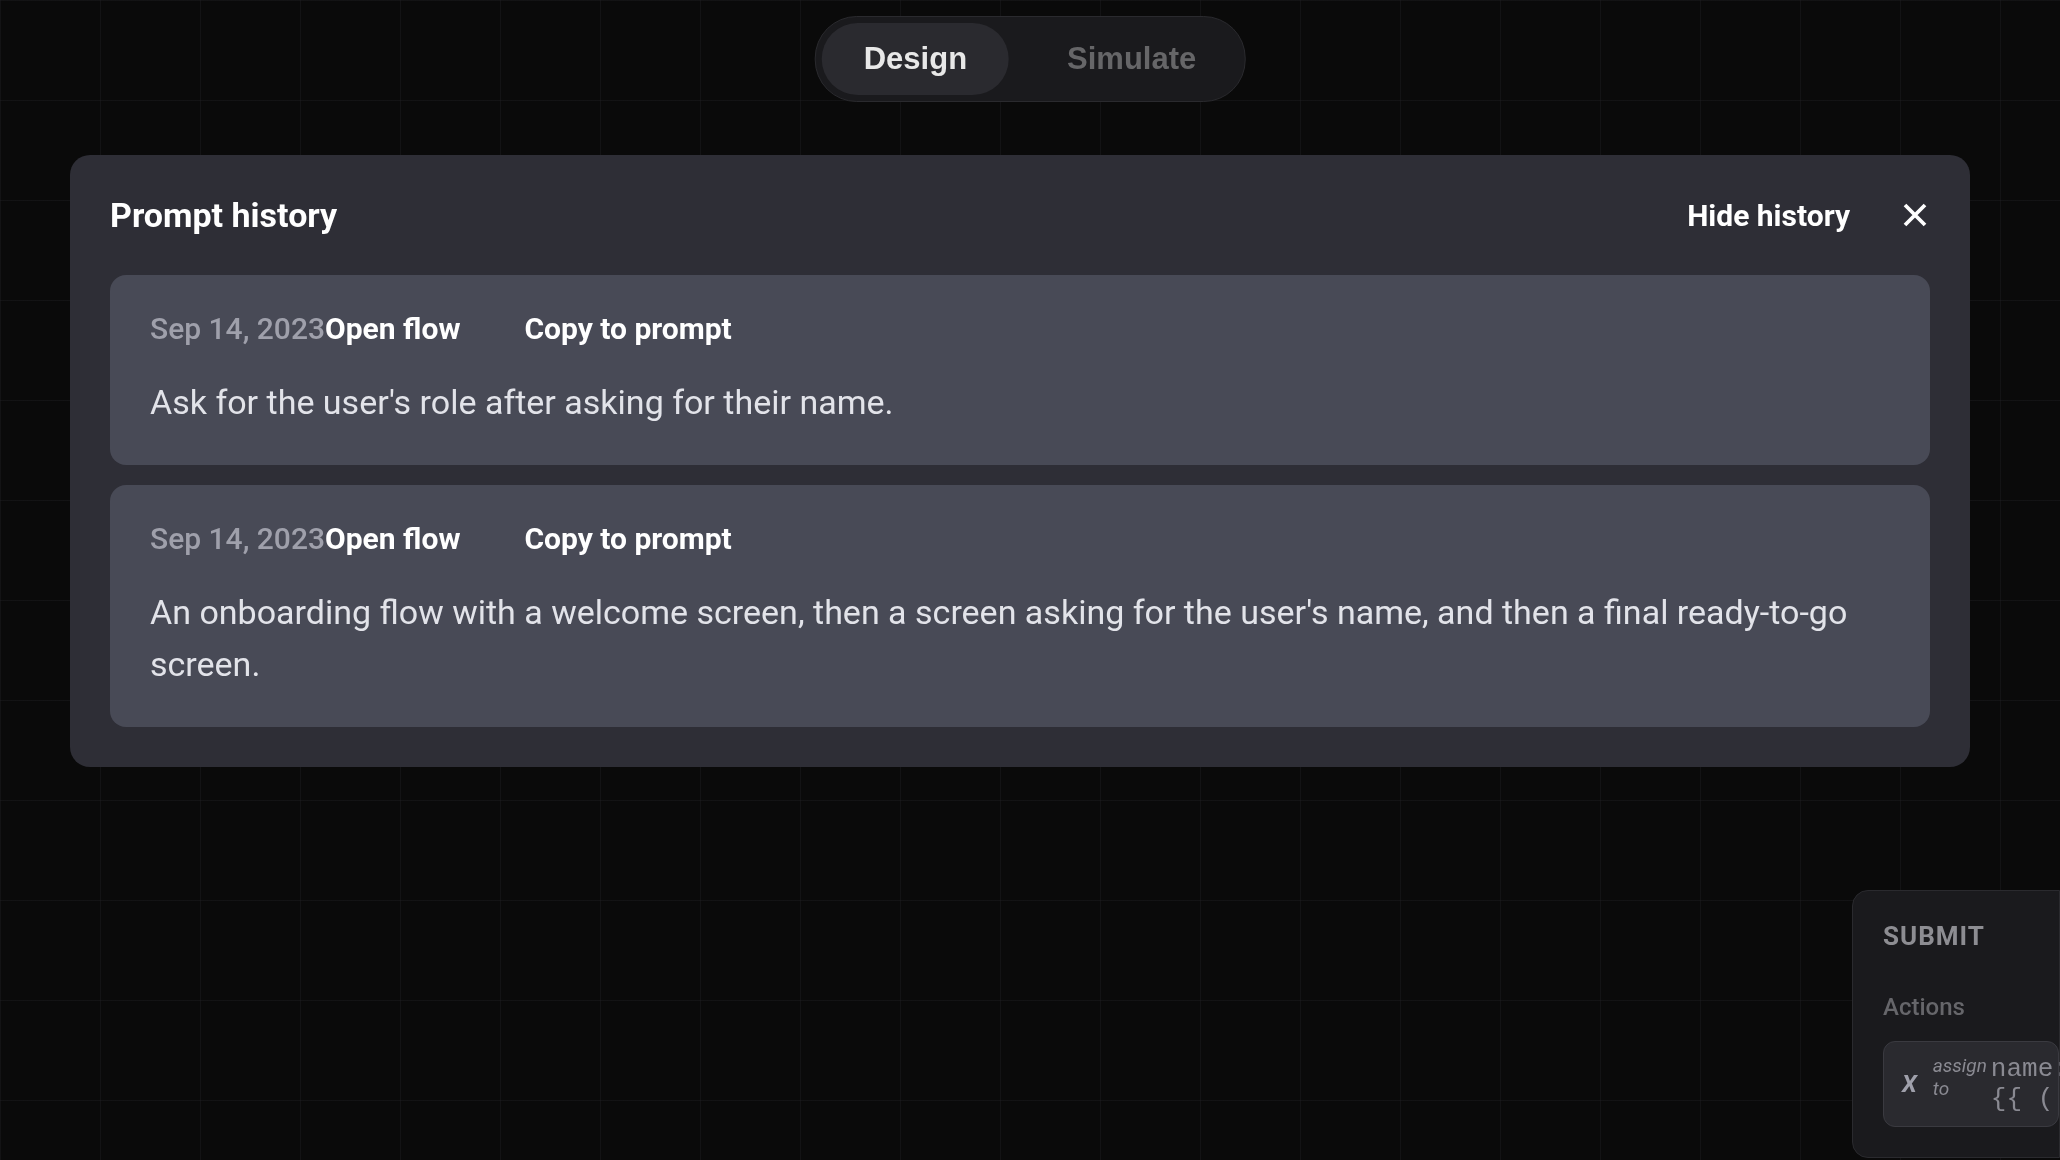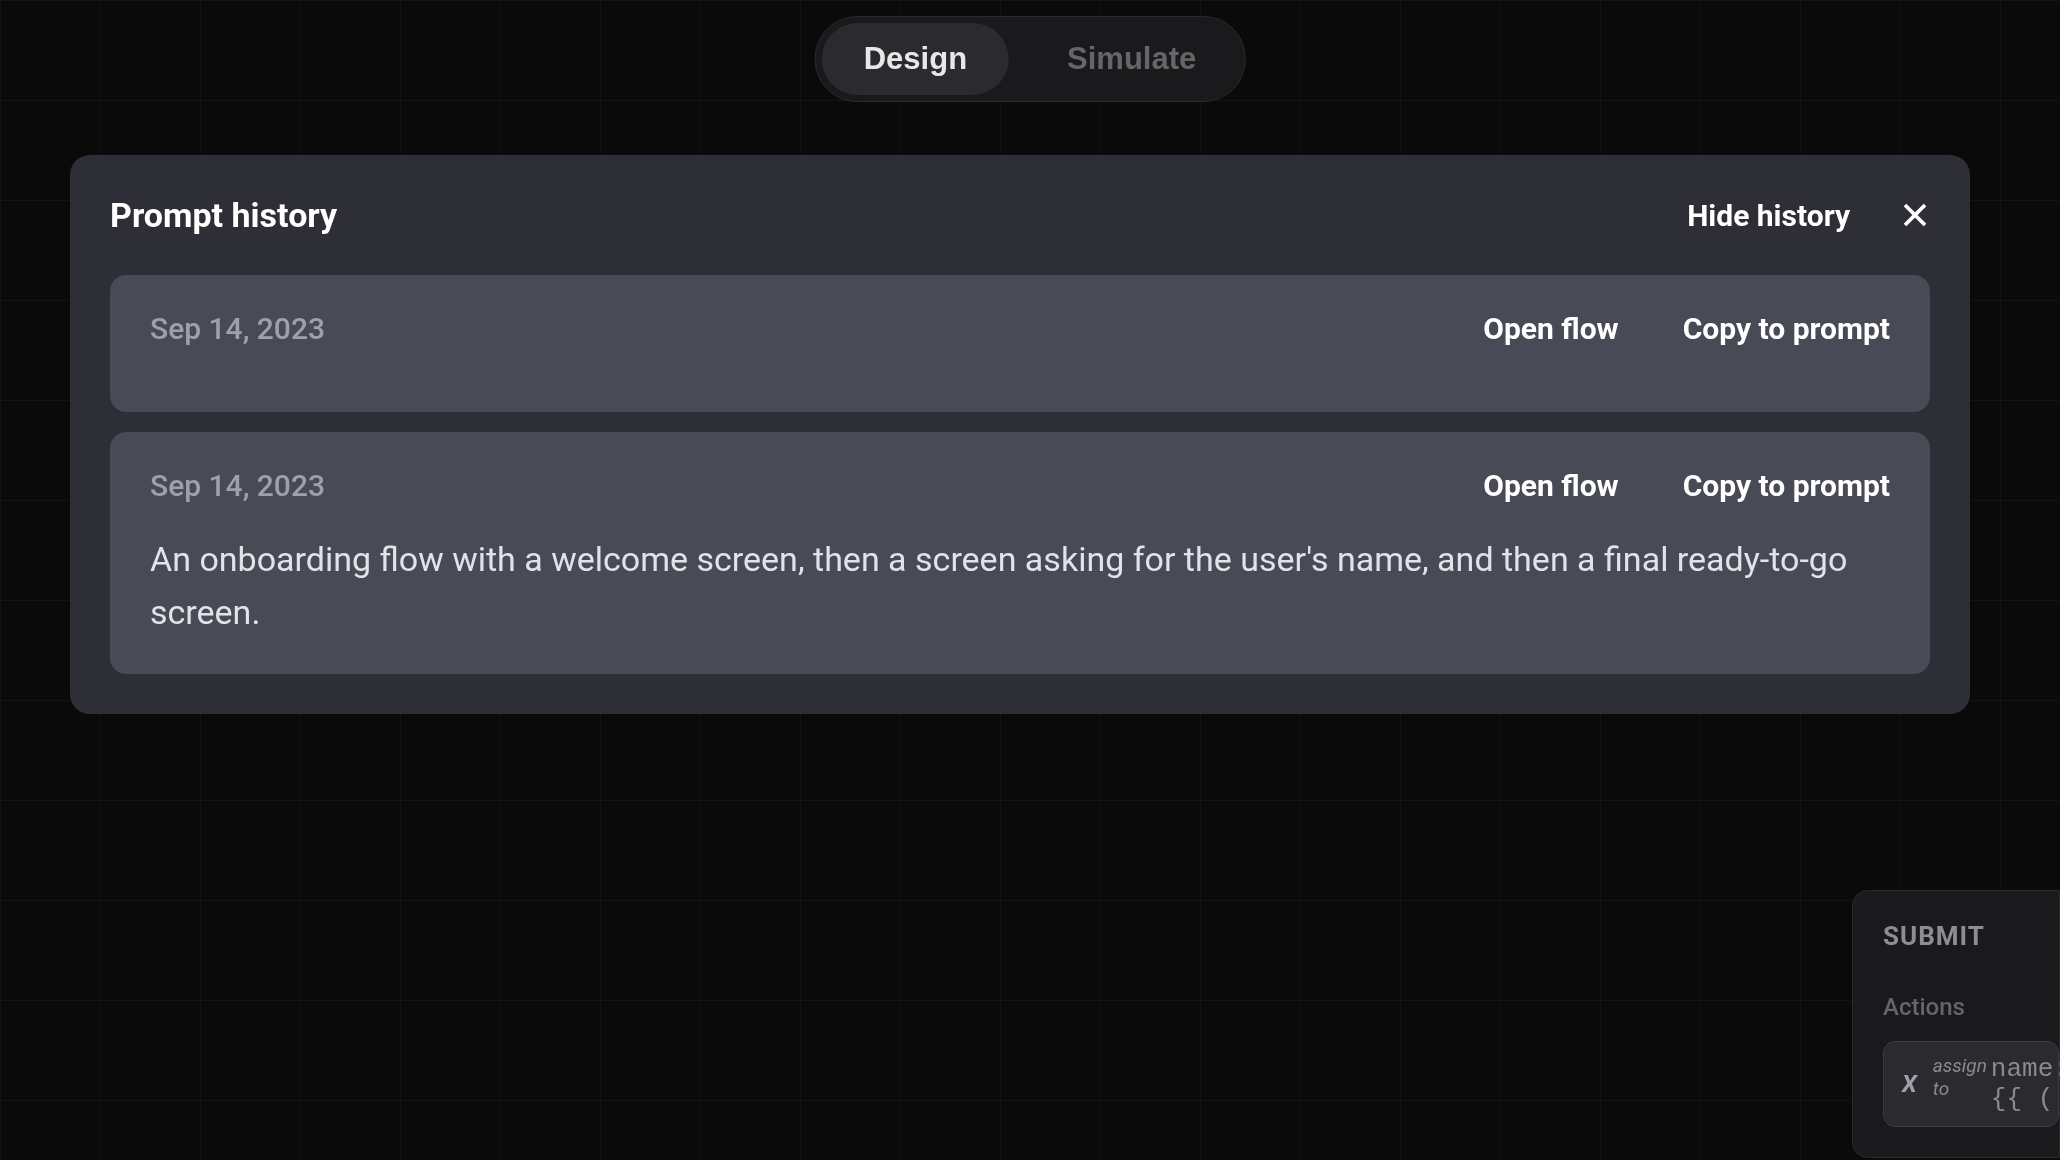--- a/index.html
+++ b/index.html
@@ -120,21 +120,21 @@
       padding: 36px 40px;
       margin-bottom: 20px;
     }
     
     .history-item:last-child {
       margin-bottom: 0;
     }
     
     .history-item-header {
       display: flex;
-      justify-content: space-between;
+      justify-content: flex-start;
       align-items: center;
       margin-bottom: 30px;
     }
     
     .history-date {
       color: #9fa0ab;
       font-size: 30px;
       font-weight: 500;
     }
     
@@ -259,20 +259,21 @@
   </div>
 
   <div class="history-item">
     <div class="history-item-header">
       <div class="history-date">Sep 14, 2023</div>
       <div class="history-actions">
         <div class="history-action">Open flow</div>
         <div class="history-action">Copy to prompt</div>
       </div>
     </div>
+    <div class="history-text">Ask for the user's role after asking for their name.</div>
   </div>
 
   <div class="history-item">
     <div class="history-item-header">
       <div class="history-date">Sep 14, 2023</div>
       <div class="history-actions">
         <div class="history-action">Open flow</div>
         <div class="history-action">Copy to prompt</div>
       </div>
     </div>

